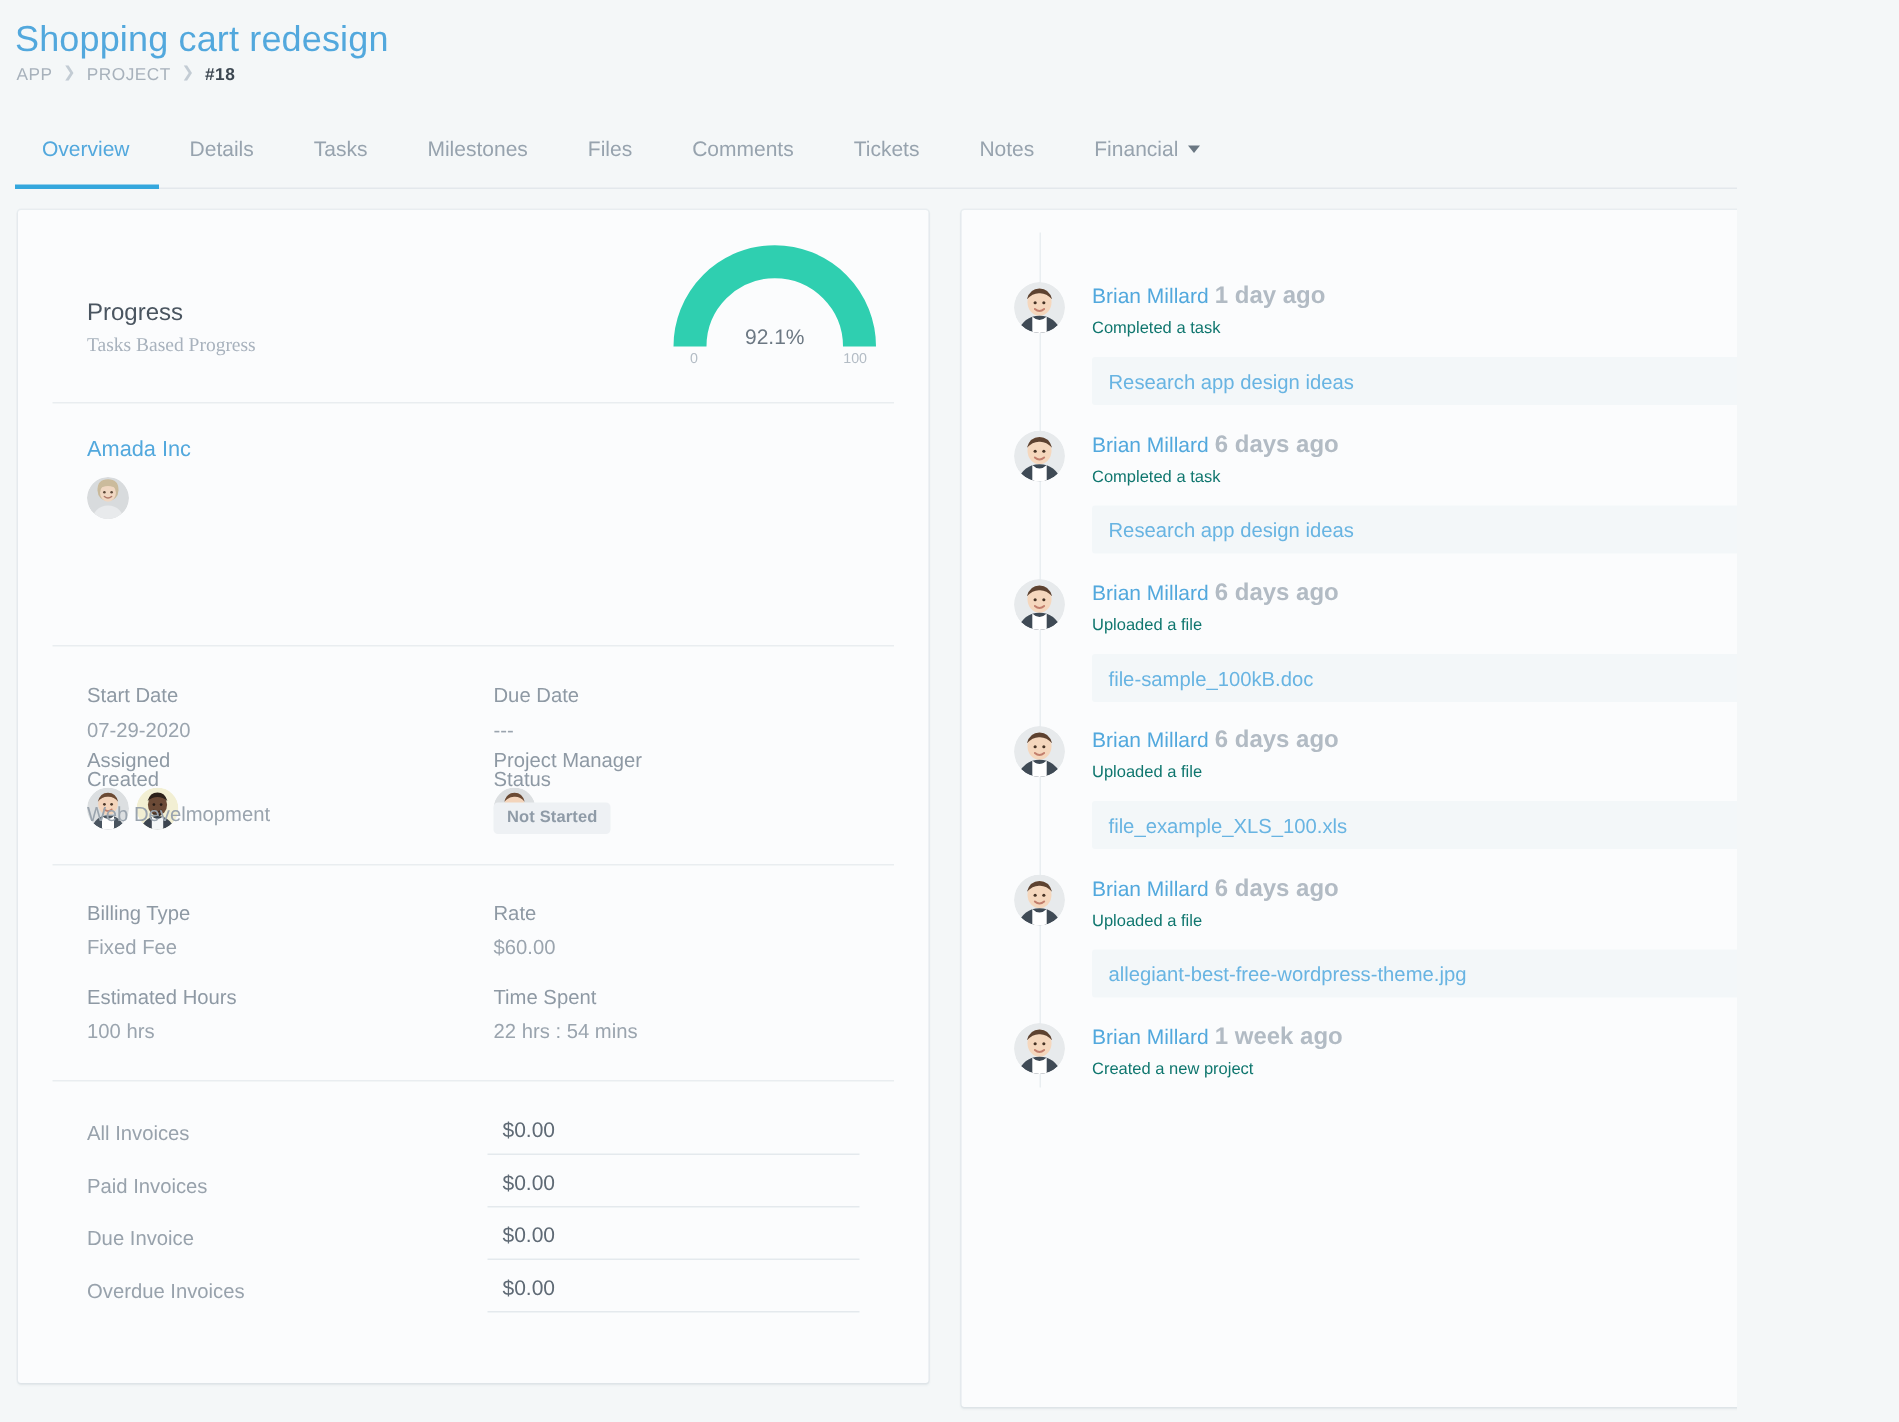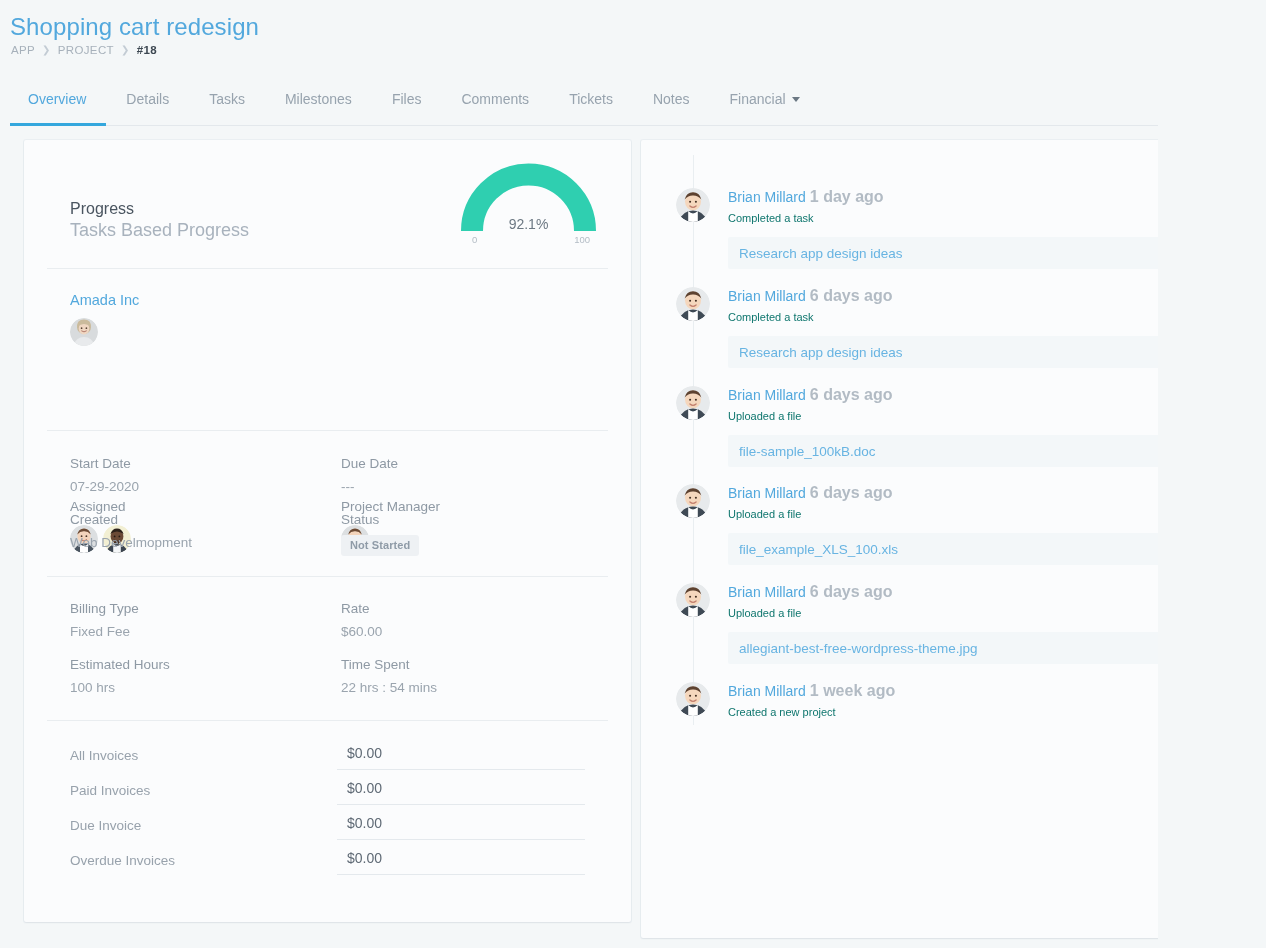--- a/index.html
+++ b/index.html
@@ -127,21 +127,21 @@
   }
 
   
   .card {
     position: absolute;
     background: #fbfcfd;
     border-radius: 2px;
     box-shadow: 0 1px 2px rgba(48,70,89,0.07), 0 0 0 1px rgba(200,212,222,0.22);
   }
   .card-left {
-    left: 24px; top: 140px;
+    left: 12px; top: 140px;
     width: 607px;
     height: 782px;
   }
   .card-right {
     left: 641px; top: 140px;
     width: 607px;
     height: 798px;
   }
 
   
@@ -154,24 +154,25 @@
   .progress-labels {
     position: absolute;
     left: 46px; top: 58px;
   }
   .progress-title {
     font-size: 16px;
     color: #4a5560;
     line-height: 21px;
   }
   .progress-sub {
-    font-size: 18px;
+    font-size: 13px;
     color: #a8b2bd;
     line-height: 20px;
     margin-top: 1px;
+    font-family: Liberation Serif, serif;
   }
 
   .gauge {
     position: absolute;
     left: 432px; top: 18px;
     width: 145px;
     height: 100px;
   }
   .gauge svg { display: block; }
   .gauge-value {

